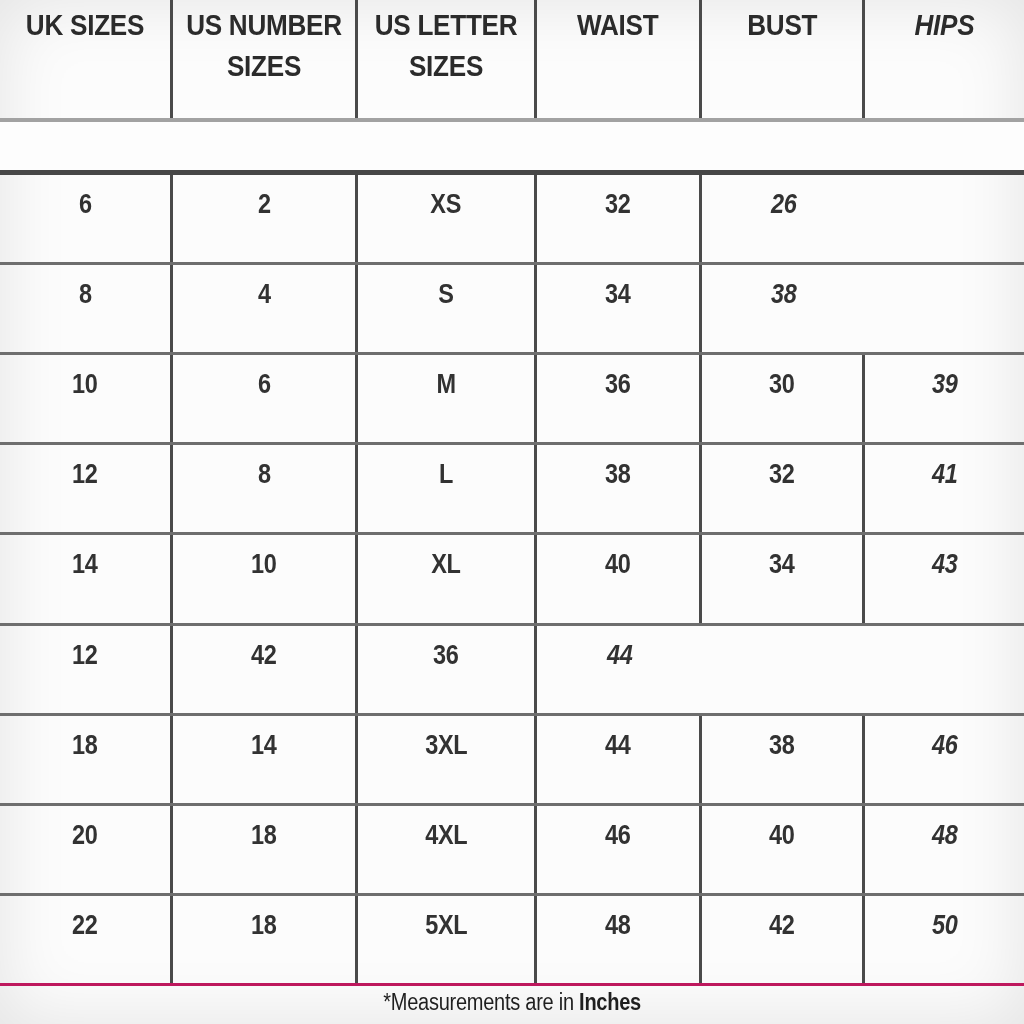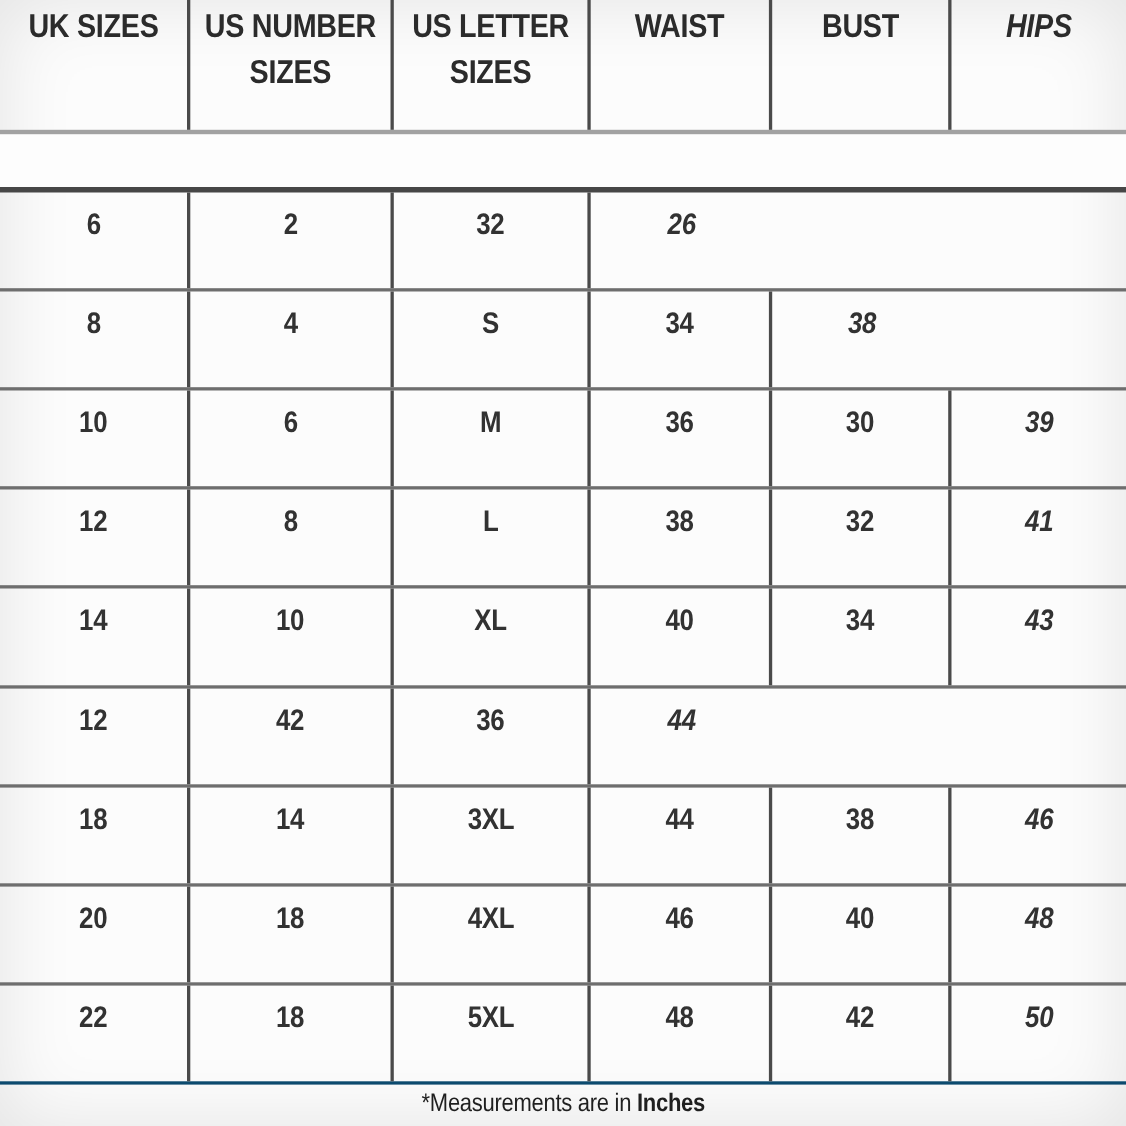--- a/index.html
+++ b/index.html
@@ -27,21 +27,21 @@
   }
   
   .gap{
     height:57px;box-sizing:border-box;background:#fdfdfd;
     border-top:4px solid #a2a2a2;
     border-bottom:5px solid #474747;
   }
   
   .data{height:811px;display:flex;flex-direction:column;}
   .data .grid-row{flex:1;box-sizing:border-box;border-bottom:3px solid #6e6e6e;}
-  .data .grid-row:last-child{border-bottom:3px solid #0c4a6e;}
+  .data .grid-row:last-child{border-bottom:3px solid #be185d;}
   .data .cell{
     padding-top:14px;
     font-weight:700;font-size:27px;color:#323232;
   }
   
   .footer{
     height:38px;display:flex;justify-content:center;align-items:flex-start;
     padding-top:3px;font-size:23px;color:#1f1f1f;
   }
   .footer .bold{font-weight:700;}
@@ -79,20 +79,23 @@
   <div class="data">
 
     <div class="grid-row">
       <div class="cell">
           <span class="cn">6</span>
         </div>
       <div class="cell">
           <span class="cn">2</span>
         </div>
       <div class="cell">
+          <span class="cn">XS</span>
+        </div>
+      <div class="cell">
           <span class="cn">32</span>
         </div>
       <div class="cell">
           <span class="cn">26</span>
         </div>
     </div>
 
     <div class="grid-row">
       <div class="cell">
           <span class="cn">8</span>

